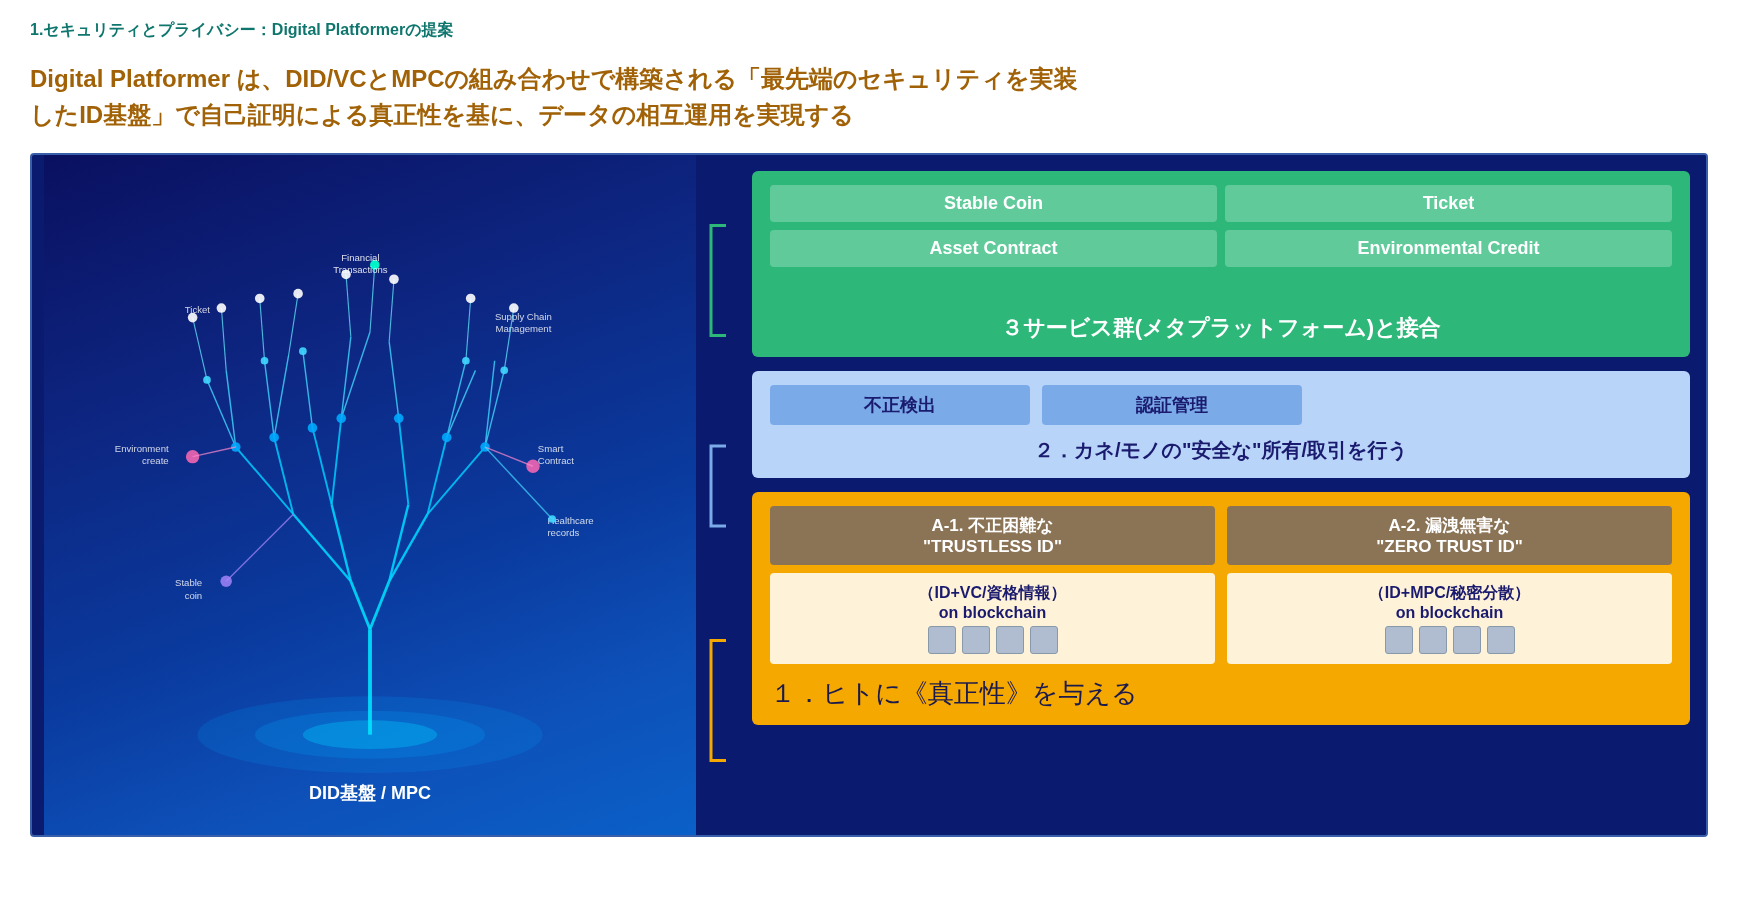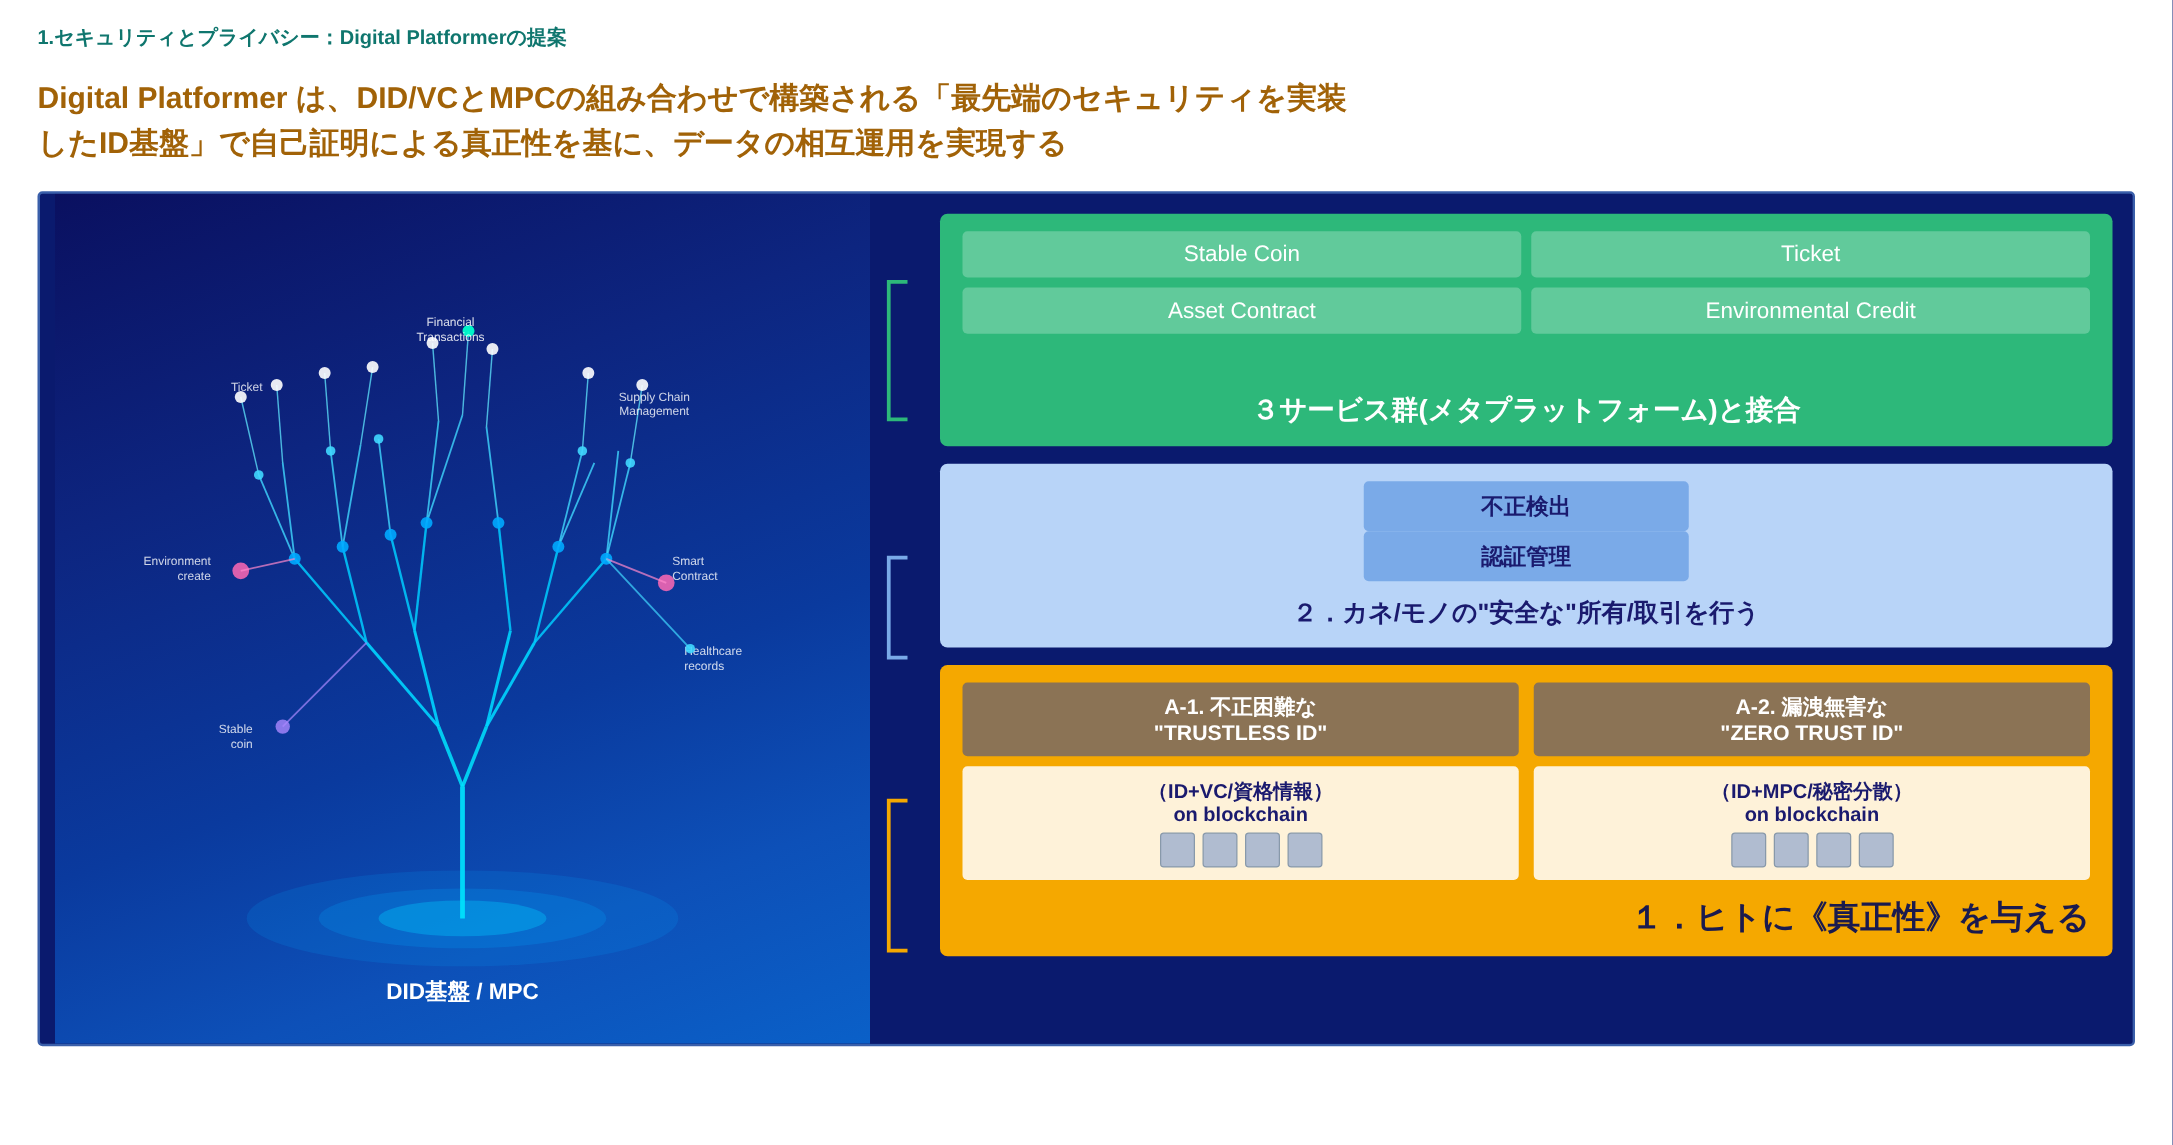--- a/index.html
+++ b/index.html
@@ -92,43 +92,43 @@
       margin-bottom: 12px;
     }
 
     .service-box {
       background: rgba(255,255,255,0.25);
       border-radius: 4px;
       padding: 8px 4px;
       text-align: center;
       color: #ffffff;
       font-size: 18px;
-      font-weight: normal;
+      font-weight: bold;
     }
 
     .panel-green-title {
       color: #ffffff;
       font-size: 22px;
       font-weight: bold;
       text-align: center;
       margin-top: 46px;
     }
 
     
     .panel-blue {
       background: #b8d4f8;
       border-radius: 6px;
       padding: 14px 18px;
     }
 
     .fraud-grid {
       display: flex;
-      flex-direction: column;
+      flex-direction: row;
       align-items: center;
-      gap: 0;
+      gap: 12px;
       margin-bottom: 12px;
       font-family: Liberation Serif, serif;
     }
 
     .fraud-box {
       background: #7aaae8;
       border-radius: 4px;
       padding: 8px 30px;
       color: #1a1a6e;
       font-size: 18px;
@@ -198,22 +198,22 @@
       width: 28px;
       height: 28px;
       background: #b0bcd0;
       border-radius: 3px;
       border: 1px solid #8899aa;
     }
 
     .panel-yellow-title {
       color: #1a1a4e;
       font-size: 26px;
-      font-weight: bold;
-      text-align: right;
+      font-weight: normal;
+      text-align: left;
     }
 
     
     .bracket-container {
       width: 40px;
       display: flex;
       flex-direction: column;
       justify-content: space-around;
       align-items: center;
       background: #0a1a6e;

